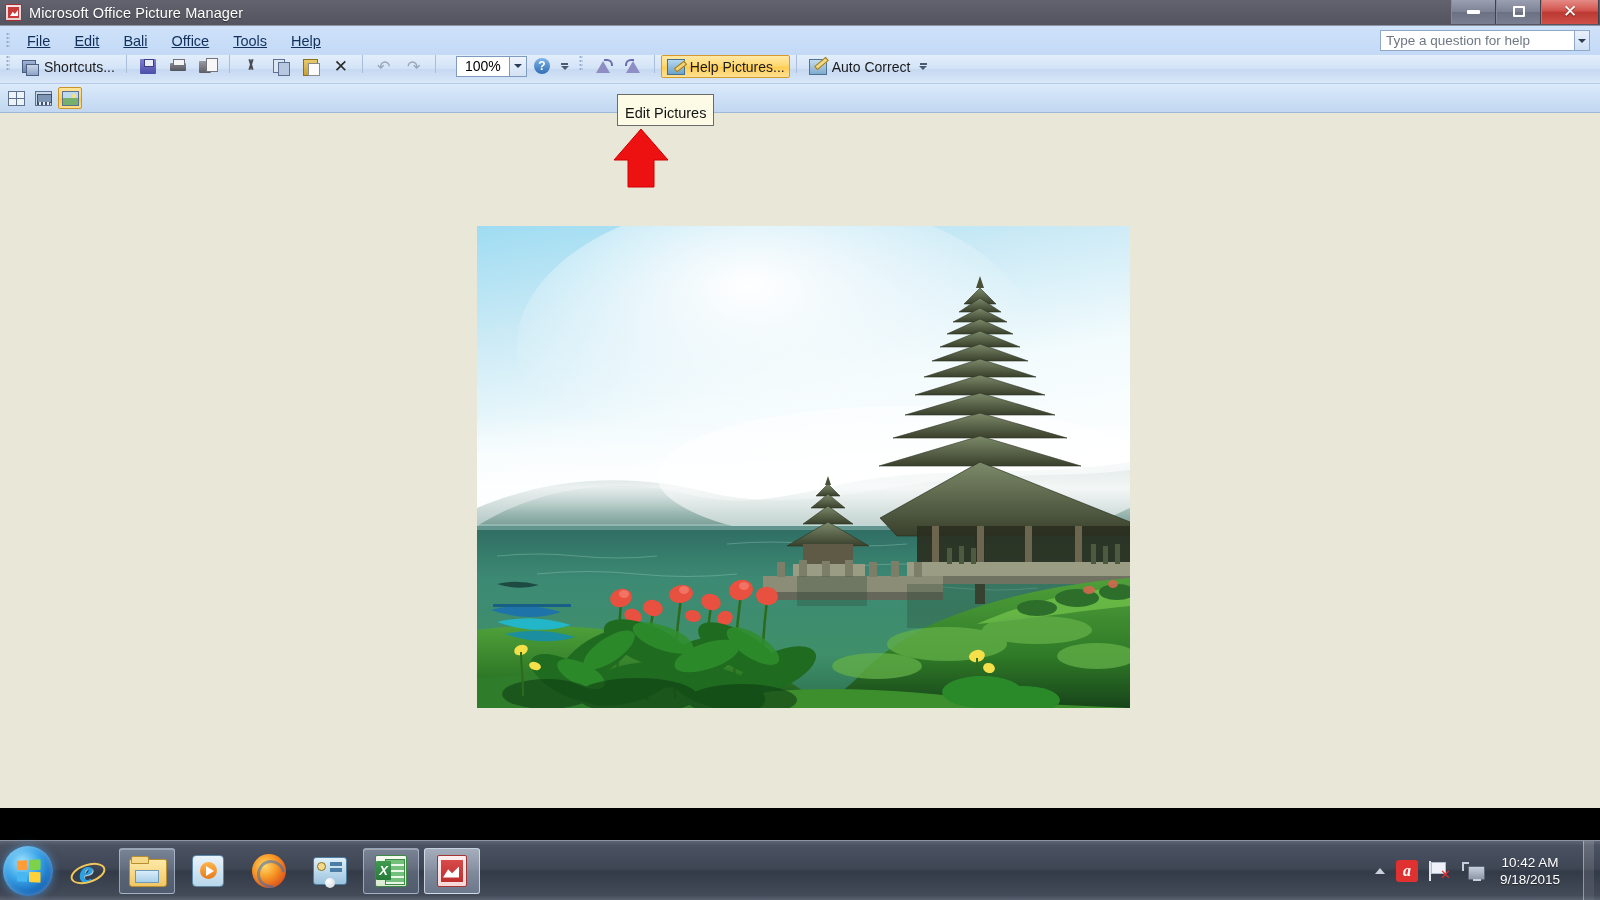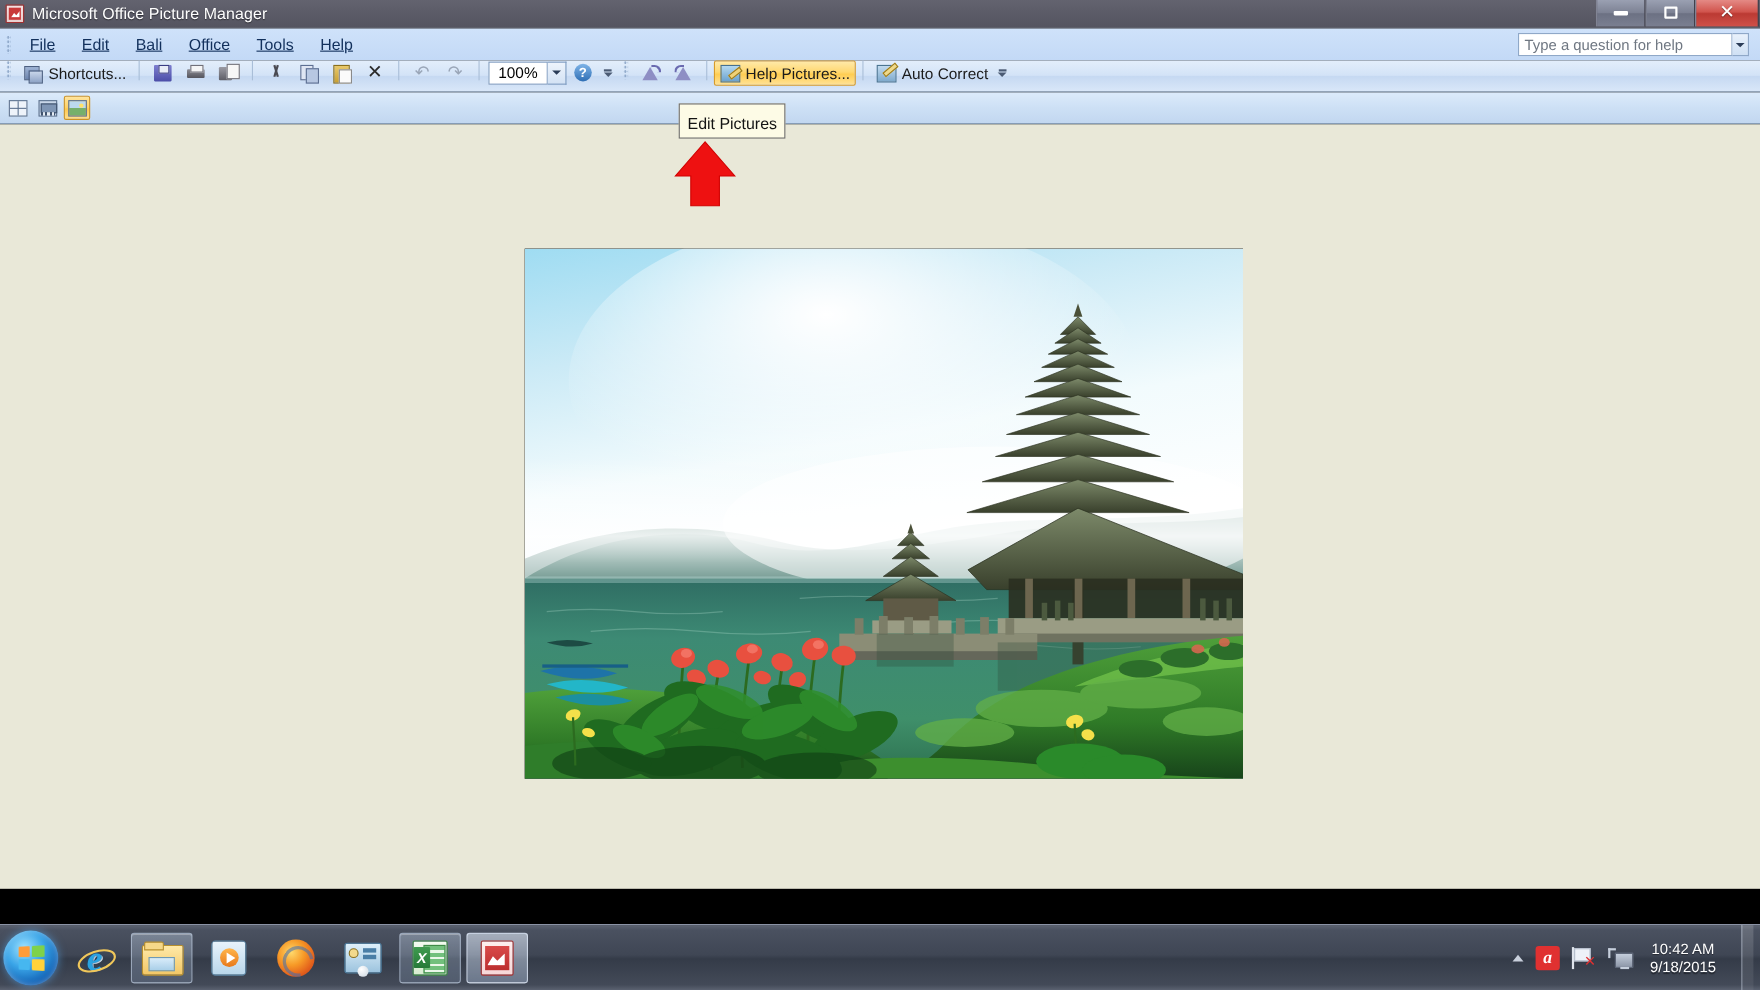--- a/index.html
+++ b/index.html
@@ -193,21 +193,21 @@
   }
   .ic-autocorr::before {
     content:""; position:absolute; left:1px; top:2px; width:16px; height:14px;
     background:linear-gradient(to bottom,#c2dbef,#7faacd); border:1px solid #4a7491;
   }
   .ic-autocorr::after {
     content:""; position:absolute; left:6px; top:4px; width:13px; height:3px;
     background:#efd98a; border:1px solid #9c7b1c; transform:rotate(-40deg);
   }
   .zoom-combo {
-    display:flex; align-items:center; height:22px; margin-left:2px;
+    display:flex; align-items:center; height:22px; margin-left:14px;
   }
   .zoom-combo .val {
     width: 54px; height: 21px; background:#fff; border:1px solid #7f9cc0;
     font-size:14px; color:#000; display:flex; align-items:center; justify-content:center;
   }
   .zoom-combo .arrow {
     width: 17px; height: 21px; border:1px solid #7f9cc0; border-left:none;
     background:linear-gradient(to bottom,#eef4fc,#d3e2f4);
     display:flex; align-items:center; justify-content:center;
   }

